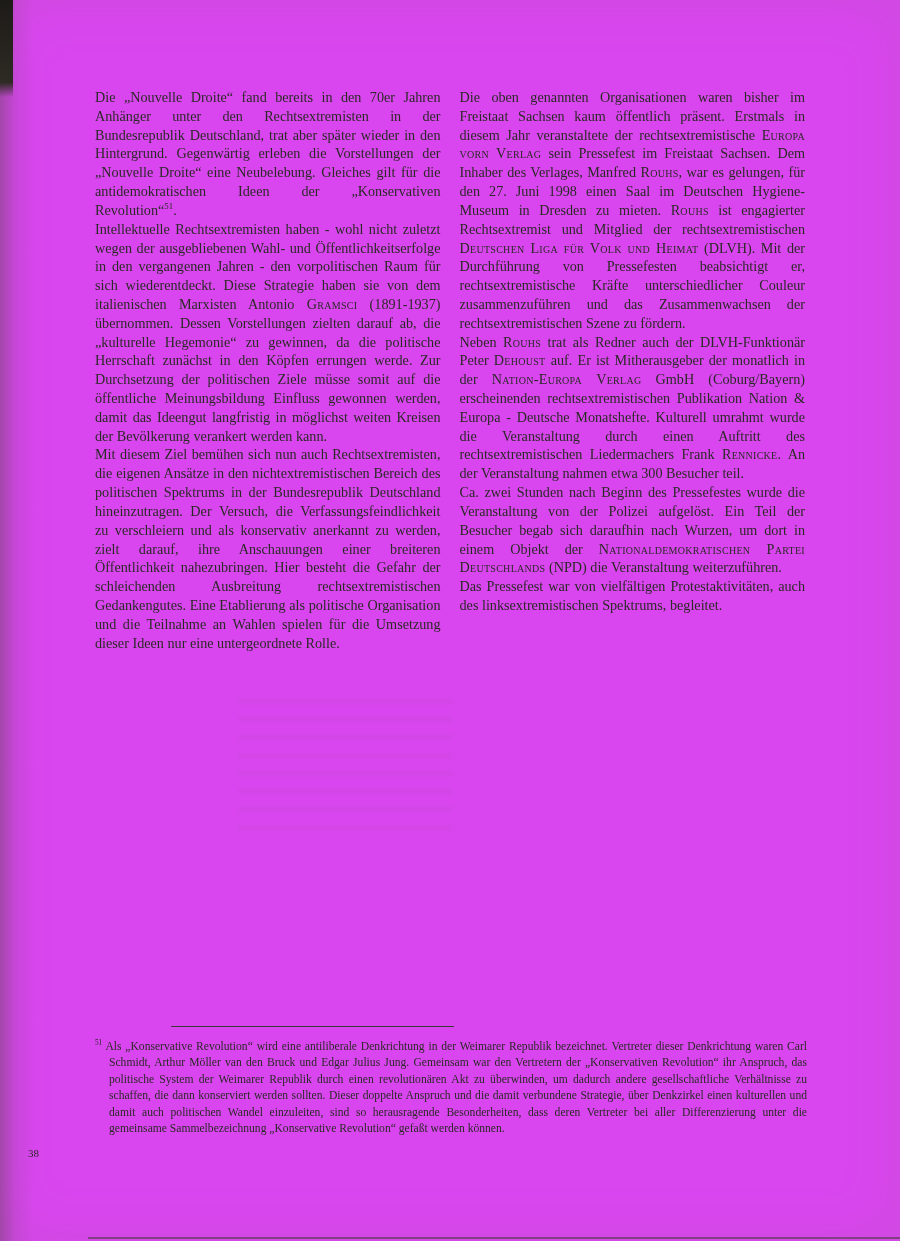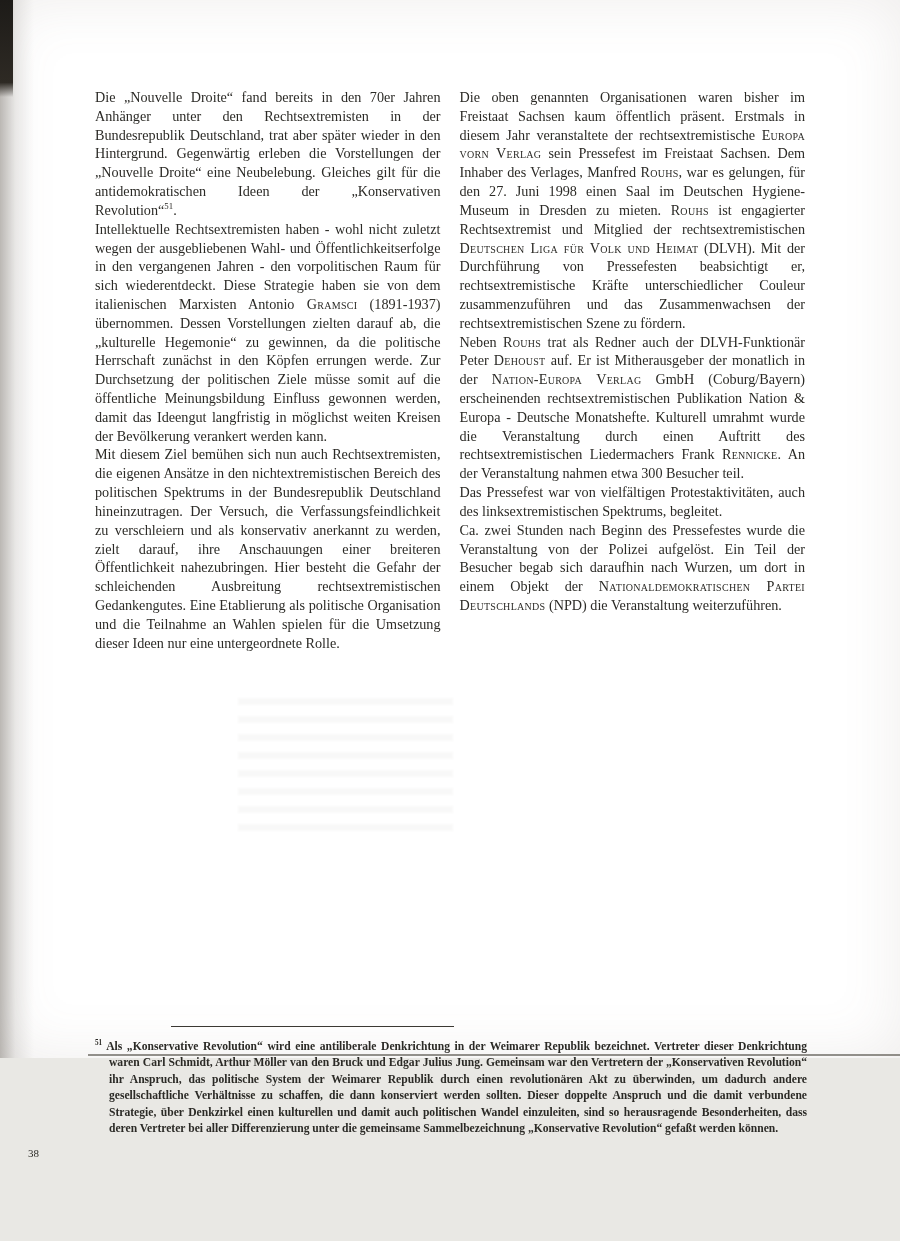--- a/index.html
+++ b/index.html
@@ -4,22 +4,22 @@
 <style>
   * { margin: 0; padding: 0; box-sizing: border-box; }
   html, body {
     width: 900px; height: 1241px;
     background: #e9e8e4;
     font-family: "Liberation Serif", "DejaVu Serif", serif;
     overflow: hidden;
   }
   .page {
     position: relative;
-    width: 900px; height: 1058px;
-    background: #ffffff;
+    width: 900px; height: 1241px;
+    background: #d946ef;
     box-shadow: inset 0 0 60px rgba(120,110,95,0.12);
     color: #2b2a26;
   }
   
   .binding-shadow {
     position: absolute; left: 0; top: 0; bottom: 0; width: 34px;
     background: linear-gradient(to right, rgba(75,68,58,0.35), rgba(75,68,58,0.10) 45%, rgba(75,68,58,0) 100%);
     pointer-events: none;
   }
   .binding-mark {
@@ -54,21 +54,21 @@
     hyphens: auto;
     -webkit-hyphens: auto;
   }
   .sc { font-variant: small-caps; letter-spacing: 0.02em; }
   .sup {
     vertical-align: super;
     font-size: 0.62em;
     line-height: 0;
   }
   .footnote-area {
-    position: absolute; left: 95px; top: 1026px; width: 712px; font-weight: bold;
+    position: absolute; left: 95px; top: 1026px; width: 712px;
   }
   .footnote-rule {
     width: 283px;
     margin-left: 76px;
     border-top: 1px solid #3a3833;
     margin-bottom: 12px;
   }
   .footnote p {
     font-size: 11.6px;
     line-height: 1.42;
@@ -97,22 +97,22 @@
   <div class="content">
     <div class="columns">
       <div class="col">
           <p><span>Die „Nouvelle Droite“ fand bereits in den 70er Jahren Anhänger unter den Rechtsextremisten in der Bundesrepublik Deutschland, trat aber später wieder in den Hintergrund. Gegenwärtig erleben die Vorstellungen der „Nouvelle Droite“ eine Neubelebung. Gleiches gilt für die antidemokratischen Ideen der „Konservativen Revolution“</span><span class="sup">51</span><span>.</span></p>
           <p><span>Intellektuelle Rechtsextremisten haben - wohl nicht zuletzt wegen der ausgebliebenen Wahl- und Öffentlichkeitserfolge in den vergangenen Jahren - den vorpolitischen Raum für sich wiederentdeckt. Diese Strategie haben sie von dem italienischen Marxisten Antonio </span><span class="sc">Gramsci</span><span> (1891-1937) übernommen. Dessen Vorstellungen zielten darauf ab, die „kulturelle Hegemonie“ zu gewinnen, da die politische Herrschaft zunächst in den Köpfen errungen werde. Zur Durchsetzung der politischen Ziele müsse somit auf die öffentliche Meinungsbildung Einfluss gewonnen werden, damit das Ideengut langfristig in möglichst weiten Kreisen der Bevölkerung verankert werden kann.</span></p>
           <p><span>Mit diesem Ziel bemühen sich nun auch Rechtsextremisten, die eigenen Ansätze in den nichtextremistischen Bereich des politischen Spektrums in der Bundesrepublik Deutschland hineinzutragen. Der Versuch, die Verfassungsfeindlichkeit zu verschleiern und als konservativ anerkannt zu werden, zielt darauf, ihre Anschauungen einer breiteren Öffentlichkeit nahezubringen. Hier besteht die Gefahr der schleichenden Ausbreitung rechtsextremistischen Gedankengutes. Eine Etablierung als politische Organisation und die Teilnahme an Wahlen spielen für die Umsetzung dieser Ideen nur eine untergeordnete Rolle.</span></p>
         </div>
       <div class="col">
           <p><span>Die oben genannten Organisationen waren bisher im Freistaat Sachsen kaum öffentlich präsent. Erstmals in diesem Jahr veranstaltete der rechtsextremistische </span><span class="sc">Europa vorn Verlag</span><span> sein Pressefest im Freistaat Sachsen. Dem Inhaber des Verlages, Manfred </span><span class="sc">Rouhs</span><span>, war es gelungen, für den 27. Juni 1998 einen Saal im Deutschen Hygiene-Museum in Dresden zu mieten. </span><span class="sc">Rouhs</span><span> ist engagierter Rechtsextremist und Mitglied der rechtsextremistischen </span><span class="sc">Deutschen Liga für Volk und Heimat</span><span> (DLVH). Mit der Durchführung von Pressefesten beabsichtigt er, rechtsextremistische Kräfte unterschiedlicher Couleur zusammenzuführen und das Zusammenwachsen der rechtsextremistischen Szene zu fördern.</span></p>
           <p><span>Neben </span><span class="sc">Rouhs</span><span> trat als Redner auch der DLVH-Funktionär Peter </span><span class="sc">Dehoust</span><span> auf. Er ist Mitherausgeber der monatlich in der </span><span class="sc">Nation-Europa Verlag</span><span> GmbH (Coburg/Bayern) erscheinenden rechtsextremistischen Publikation Nation &amp; Europa - Deutsche Monatshefte. Kulturell umrahmt wurde die Veranstaltung durch einen Auftritt des rechtsextremistischen Liedermachers Frank </span><span class="sc">Rennicke</span><span>. An der Veranstaltung nahmen etwa 300 Besucher teil.</span></p>
+          <p><span>Ca. zwei Stunden nach Beginn des Pressefestes wurde die Veranstaltung von der Polizei aufgelöst. Ein Teil der Besucher begab sich daraufhin nach Wurzen, um dort in einem Objekt der </span><span class="sc">Nationaldemokratischen Partei Deutschlands</span><span> (NPD) die Veranstaltung weiterzuführen.</span></p>
           <p><span>Das Pressefest war von vielfältigen Protestaktivitäten, auch des linksextremistischen Spektrums, begleitet.</span></p>
-          <p><span>Ca. zwei Stunden nach Beginn des Pressefestes wurde die Veranstaltung von der Polizei aufgelöst. Ein Teil der Besucher begab sich daraufhin nach Wurzen, um dort in einem Objekt der </span><span class="sc">Nationaldemokratischen Partei Deutschlands</span><span> (NPD) die Veranstaltung weiterzuführen.</span></p>
         </div>
     </div>
   </div>
 
   <div class="footnote-area">
     <div class="footnote-rule"></div>
     <div class="footnote">
         <p class="hang"><span class="sup">51</span><span> Als „Konservative Revolution“ wird eine antiliberale Denkrichtung in der Weimarer Republik bezeichnet. Vertreter dieser Denkrichtung waren Carl Schmidt, Arthur Möller van den Bruck und Edgar Julius Jung. Gemeinsam war den Vertretern der „Konservativen Revolution“ ihr Anspruch, das politische System der Weimarer Republik durch einen revolutionären Akt zu überwinden, um dadurch andere gesellschaftliche Verhältnisse zu schaffen, die dann konserviert werden sollten. Dieser doppelte Anspruch und die damit verbundene Strategie, über Denkzirkel einen kulturellen und damit auch politischen Wandel einzuleiten, sind so herausragende Besonderheiten, dass deren Vertreter bei aller Differenzierung unter die gemeinsame Sammelbezeichnung „Konservative Revolution“ gefaßt werden können.</span></p>
       </div>
   </div>

